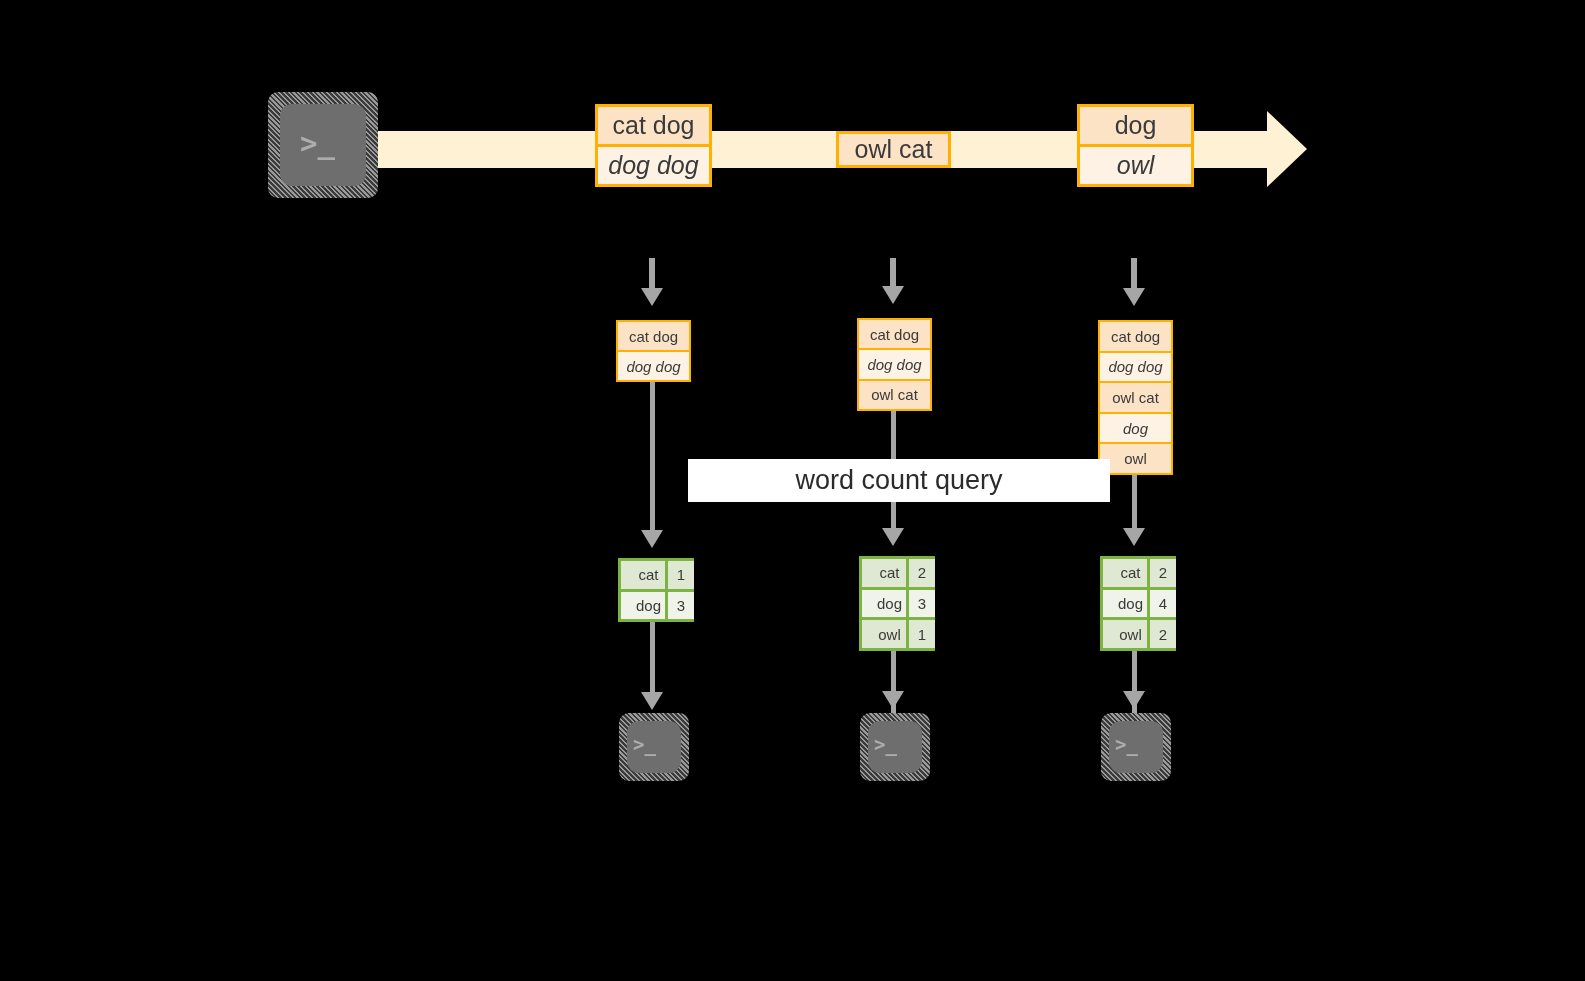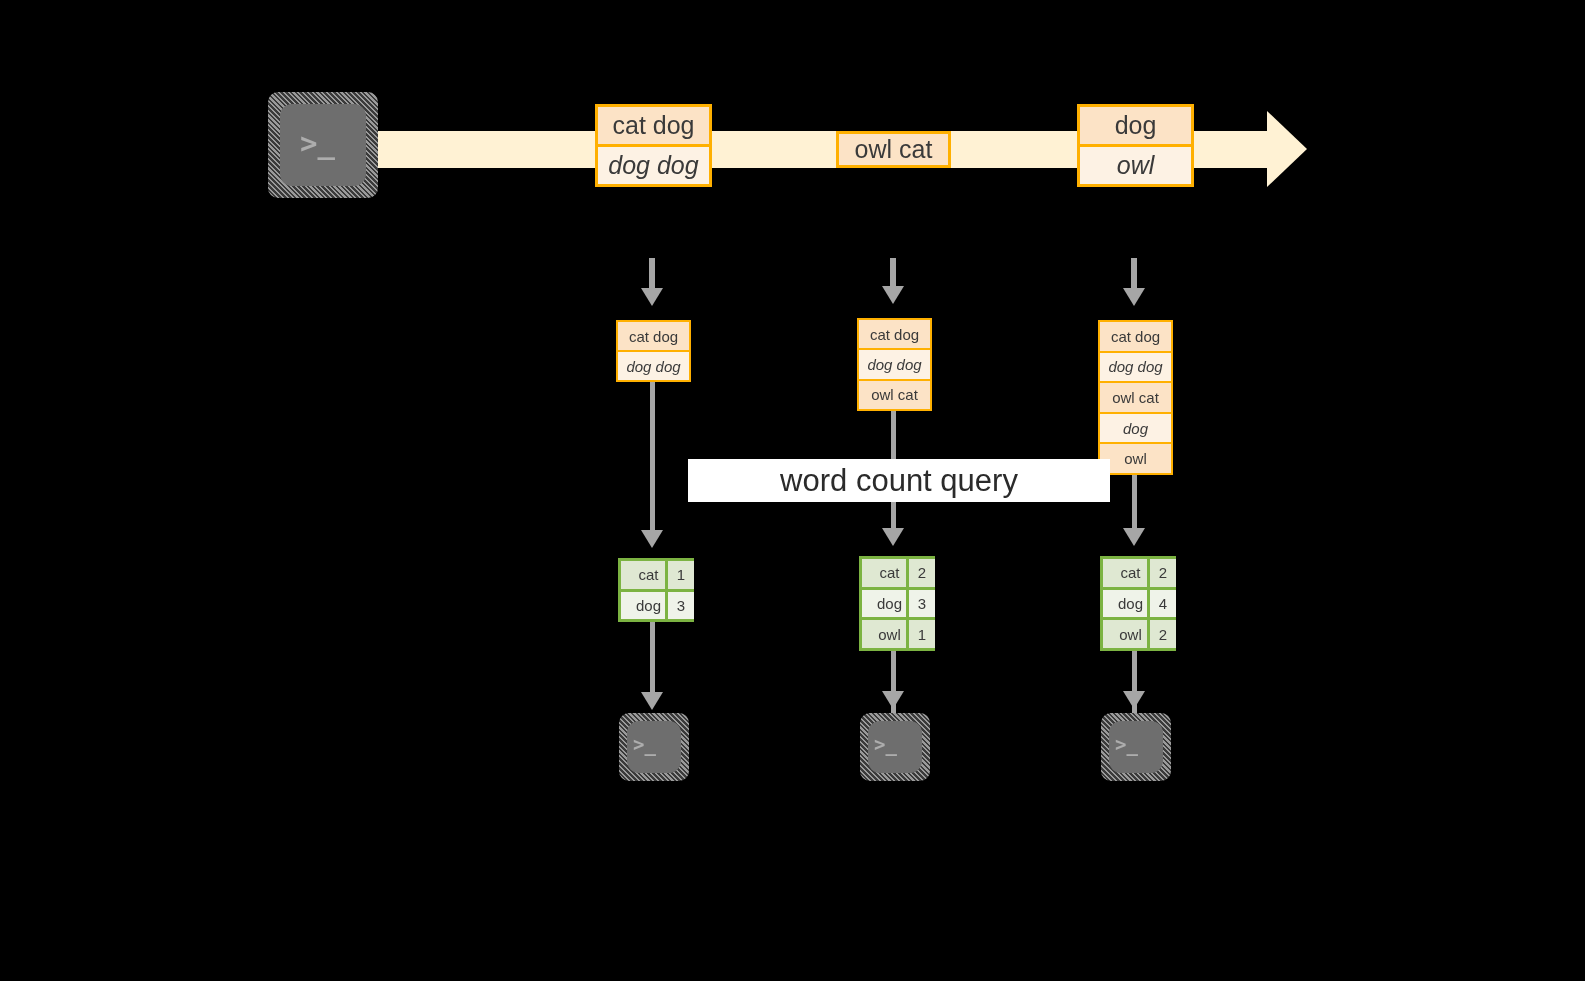--- a/index.html
+++ b/index.html
@@ -129,21 +129,21 @@
 
   
   .label-band {
     position: absolute;
     background: #FFFFFF;
     display: flex;
     align-items: center;
     justify-content: center;
   }
   .label-band span {
-    font-size: 31px;
+    font-size: 27px;
     color: #2b2b2b;
     white-space: nowrap;
   }
 </style>
 </head>
 <body>
 
 <div id="canvas">
 
   <div class="stream-band" style="left:368px; top:131px; width:900px; height:37px;"></div>

